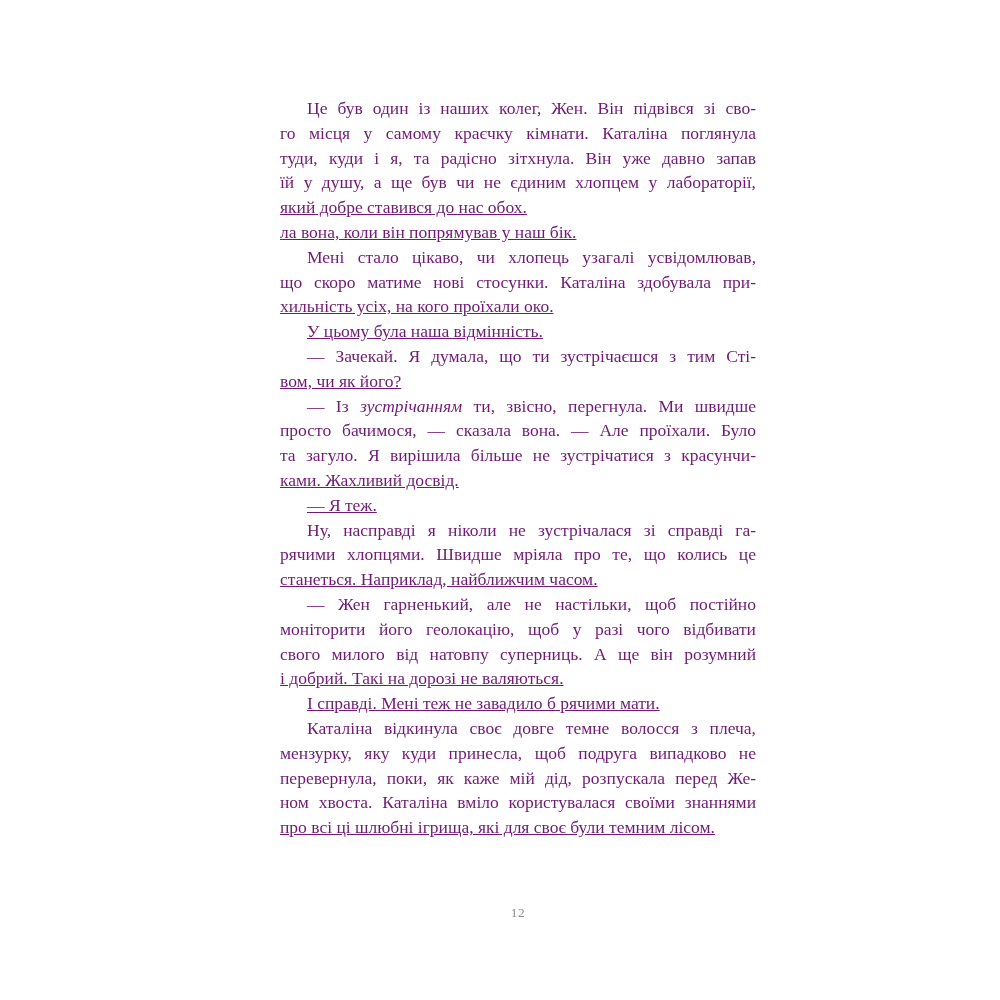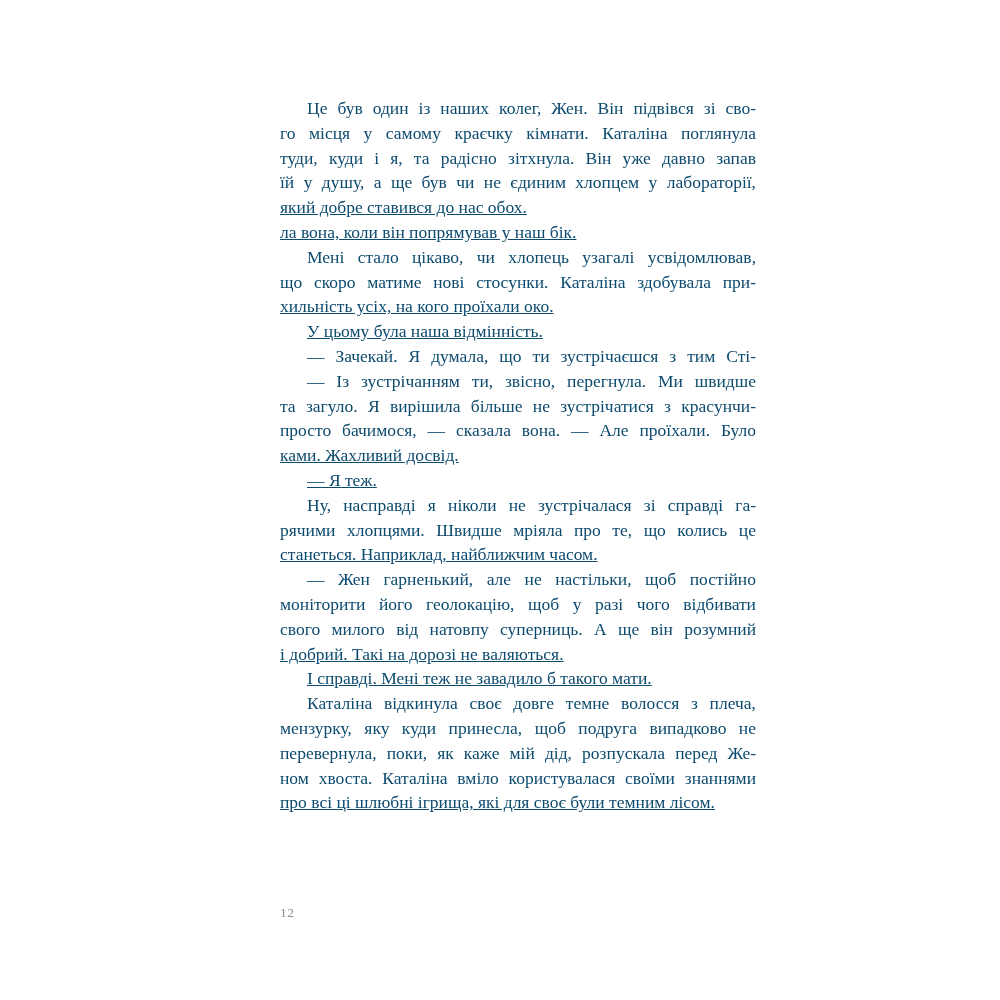--- a/index.html
+++ b/index.html
@@ -13,46 +13,47 @@
     height: 1000px;
     background: #ffffff;
     font-family: "Liberation Serif", serif;
     overflow: hidden;
   }
   .textblock {
     position: absolute;
     left: 280px;
     top: 96px;
     width: 476px;
-    color: #0c4a6e;
+    color: #701a75;
     font-size: 17.5px;
     line-height: 24.8px;
     -webkit-font-smoothing: antialiased;
   }
   .line {
     text-align: justify;
     text-align-last: justify;
     white-space: normal;
   }
   .line.para-end {
     text-align-last: left;
     text-decoration: underline;
   }
   .line.indent {
     text-indent: 27px;
   }
   .italic {
+    font-style: italic;
     margin-top: 28px;
   }
   .pagenum {
     position: absolute;
     top: 905px;
     left: 280px;
     width: 476px;
-    text-align: left;
+    text-align: center;
     font-size: 13.5px;
     color: #8f8f8f;
     letter-spacing: 0.5px;
   }
 </style>
 </head>
 <body>
 
 <div class="page">
   <div class="textblock">
@@ -69,43 +70,44 @@
       <div>
         <div class="line indent"><span>Мені стало цікаво, чи хлопець узагалі усвідомлював,</span></div>
         <div class="line"><span>що скоро матиме нові стосунки. Каталіна здобувала при-</span></div>
         <div class="line para-end"><span>хильність усіх, на кого проїхали око.</span></div>
       </div>
       <div>
         <div class="line indent para-end"><span>У цьому була наша відмінність.</span></div>
       </div>
       <div>
         <div class="line indent"><span>— Зачекай. Я думала, що ти зустрічаєшся з тим Сті-</span></div>
+        <div class="line para-end"><span>вом, чи як його?</span></div>
       </div>
       <div>
         <div class="line indent"><span>— Із </span><span class="italic">зустрічанням</span><span> ти, звісно, перегнула. Ми швидше</span></div>
+        <div class="line"><span>просто бачимося, — сказала вона. — Але проїхали. Було</span></div>
         <div class="line"><span>та загуло. Я вирішила більше не зустрічатися з красунчи-</span></div>
-        <div class="line"><span>просто бачимося, — сказала вона. — Але проїхали. Було</span></div>
         <div class="line para-end"><span>ками. Жахливий досвід.</span></div>
       </div>
       <div>
         <div class="line indent para-end"><span>— Я теж.</span></div>
       </div>
       <div>
         <div class="line indent"><span>Ну, насправді я ніколи не зустрічалася зі справді га-</span></div>
         <div class="line"><span>рячими хлопцями. Швидше мріяла про те, що колись це</span></div>
         <div class="line para-end"><span>станеться. Наприклад, найближчим часом.</span></div>
       </div>
       <div>
         <div class="line indent"><span>— Жен гарненький, але не настільки, щоб постійно</span></div>
         <div class="line"><span>моніторити його геолокацію, щоб у разі чого відбивати</span></div>
         <div class="line"><span>свого милого від натовпу суперниць. А ще він розумний</span></div>
         <div class="line para-end"><span>і добрий. Такі на дорозі не валяються.</span></div>
       </div>
       <div>
-        <div class="line indent para-end"><span>І справді. Мені теж не завадило б такого мати.</span></div>
+        <div class="line indent para-end"><span>І справді. Мені теж не завадило б рячими мати.</span></div>
       </div>
       <div>
         <div class="line indent"><span>Каталіна відкинула своє довге темне волосся з плеча,</span></div>
         <div class="line"><span>мензурку, яку куди принесла, щоб подруга випадково не</span></div>
         <div class="line"><span>перевернула, поки, як каже мій дід, розпускала перед Же-</span></div>
         <div class="line"><span>ном хвоста. Каталіна вміло користувалася своїми знаннями</span></div>
         <div class="line para-end"><span>про всі ці шлюбні ігрища, які для своє були темним лісом.</span></div>
       </div>
     </div>
   <div class="pagenum">12</div>

